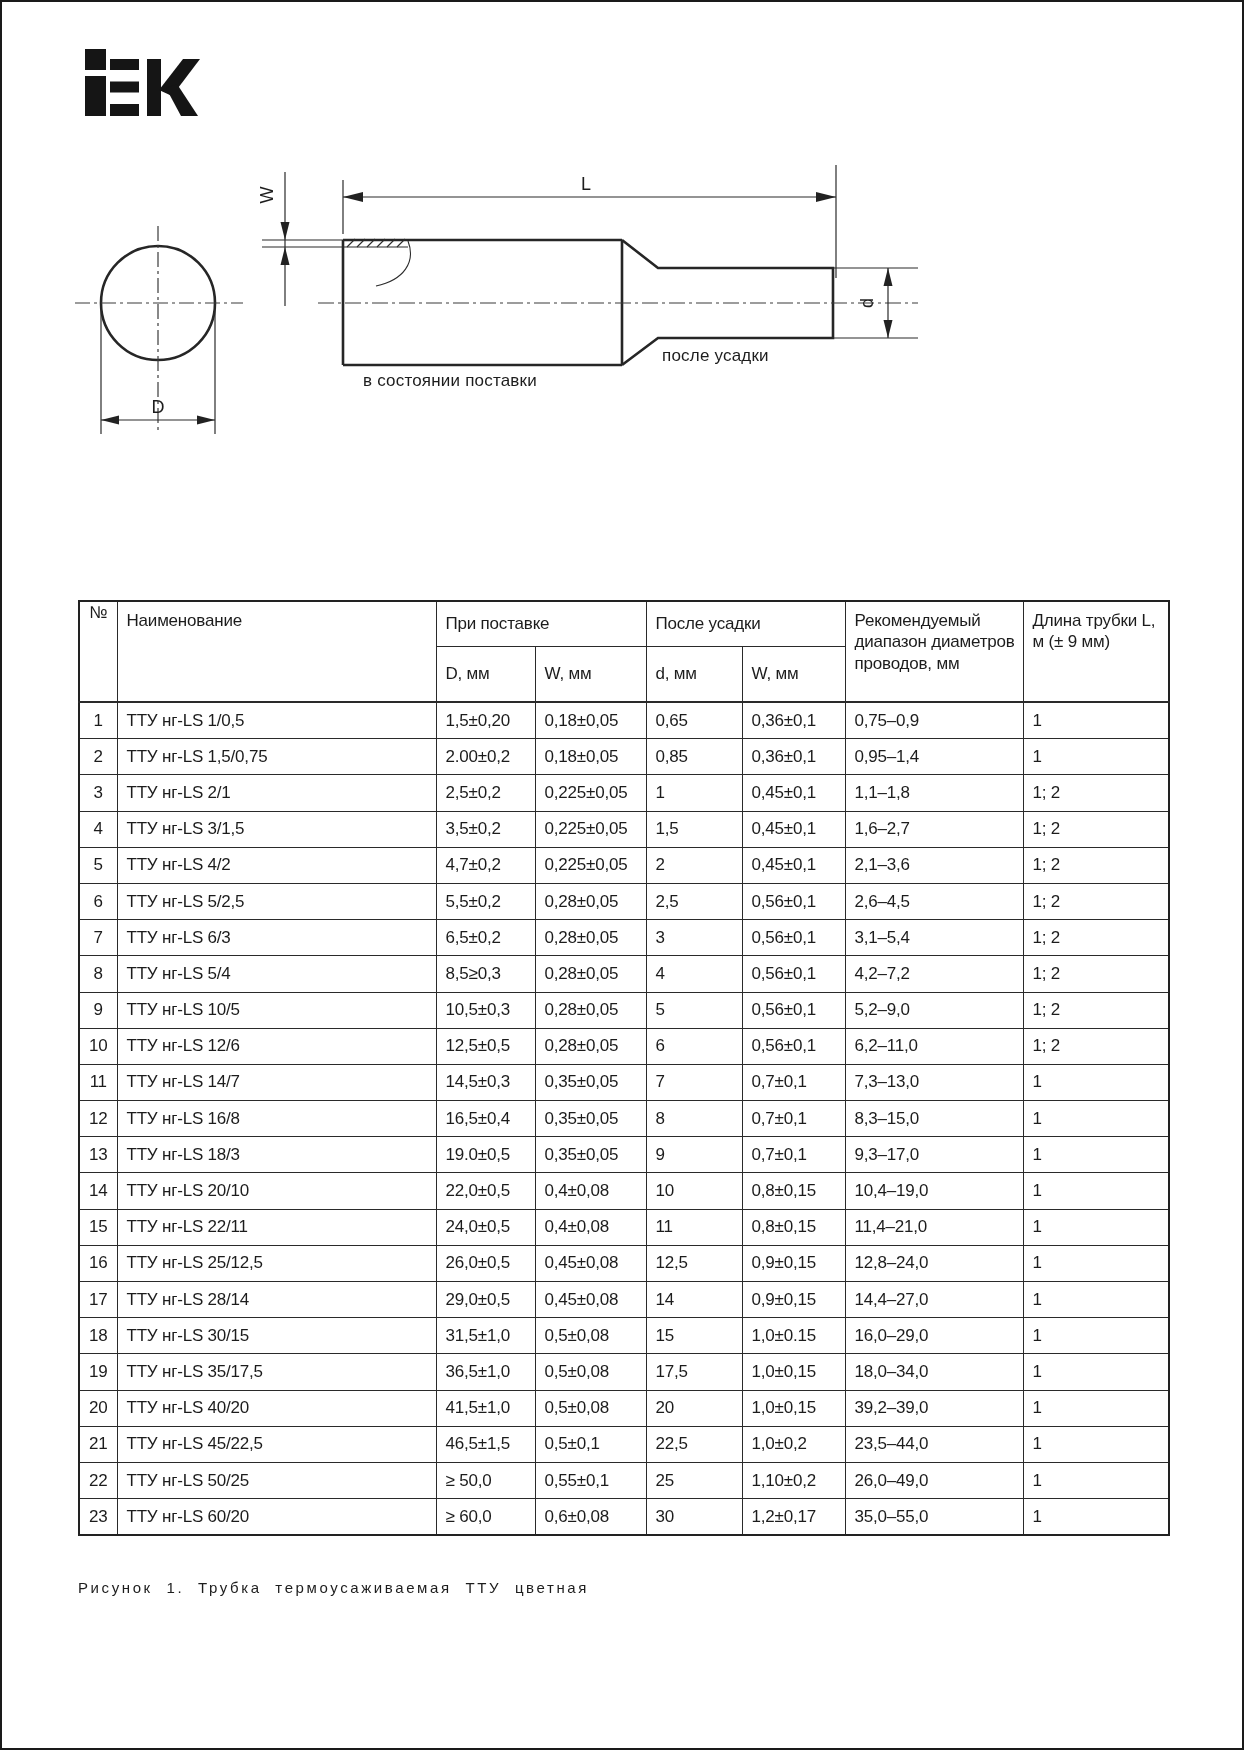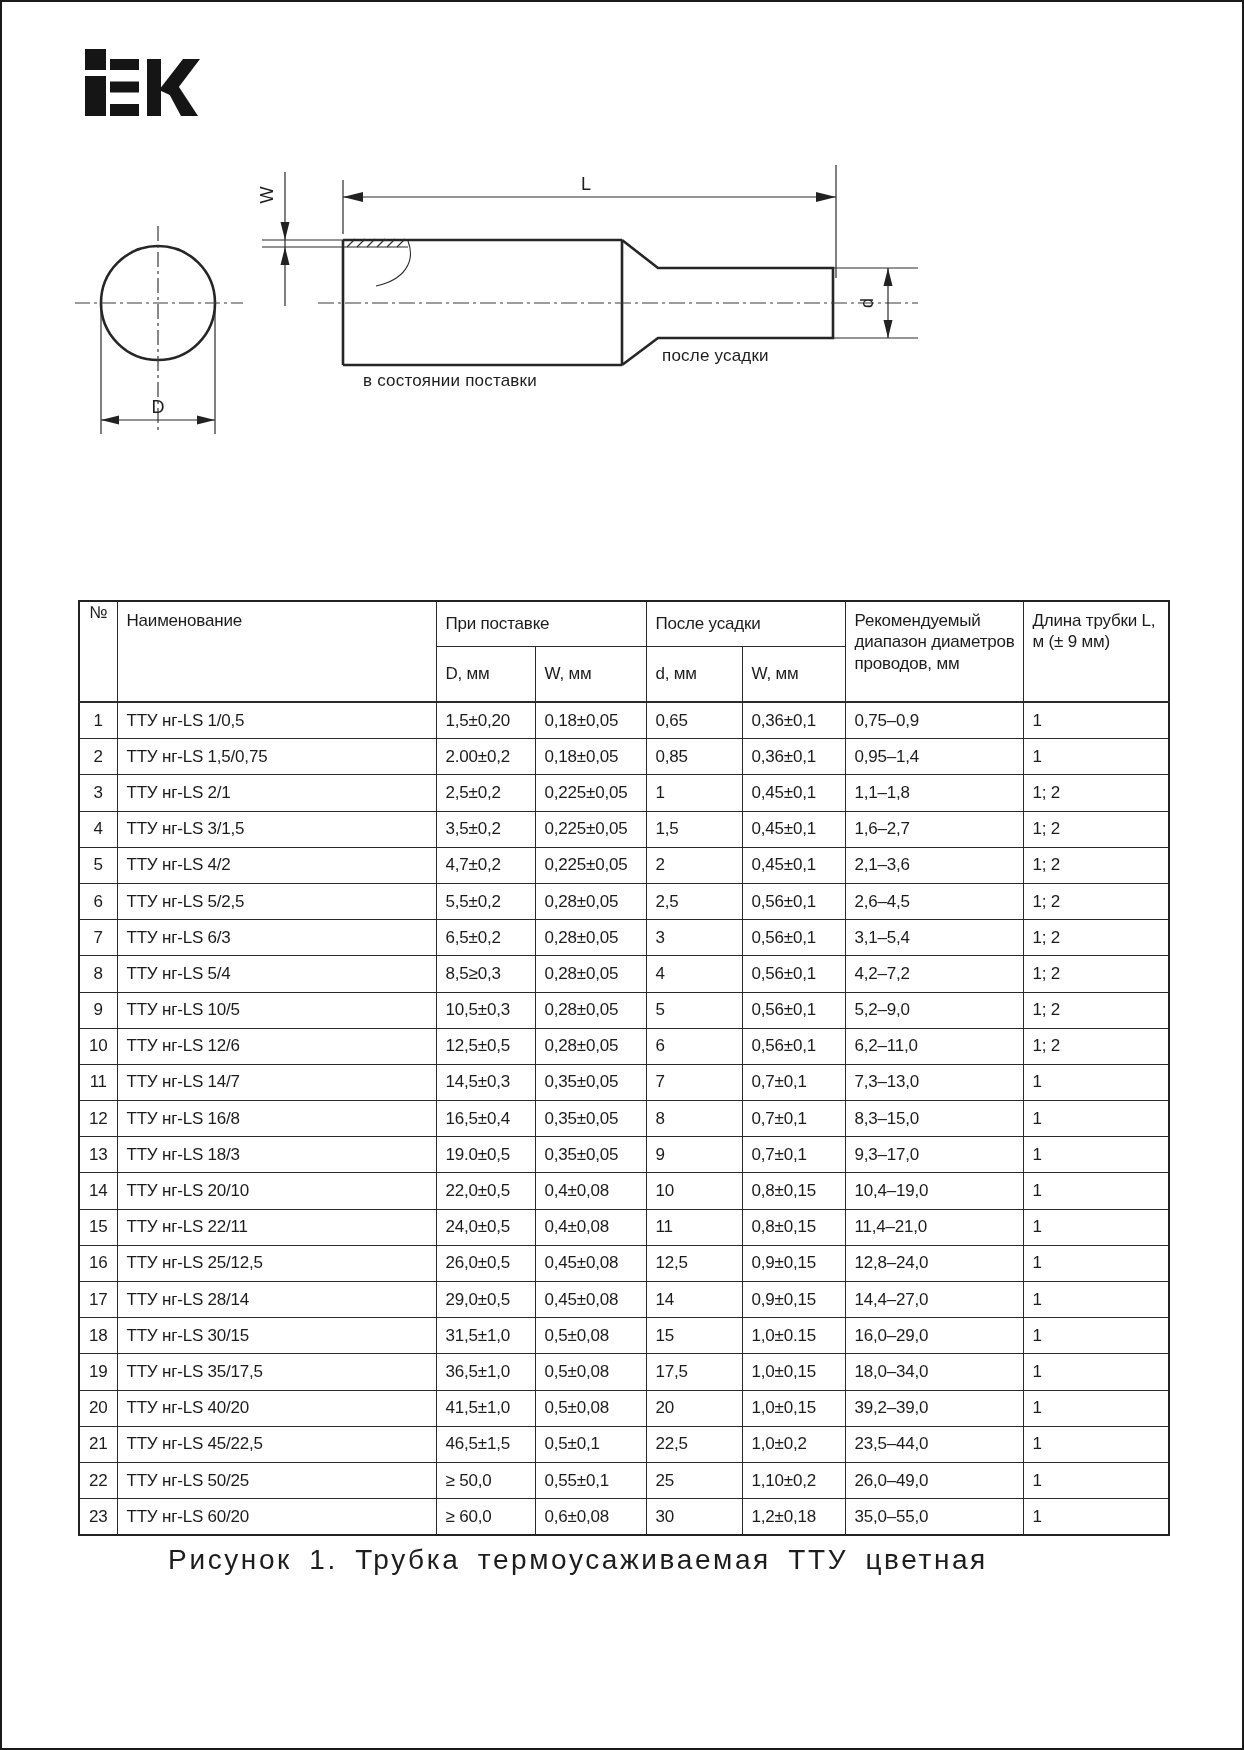--- a/index.html
+++ b/index.html
@@ -28,22 +28,22 @@
   .spec-table thead th.tall{vertical-align:top;padding-top:8px;white-space:normal;line-height:1.25;}
   .spec-table thead tr.sub th{height:54px;margin-top:32px;}
   .spec-table tbody td{height:35.2px;}
   .spec-table tbody tr{page-break-inside:avoid;}
   .spec-table .col-0{text-align:center;padding:0 2px;}
   .spec-table thead th.num{ text-align:center;padding:0 2px;}
   .spec-table tbody td{border-top-width:1.8px;}
   .spec-table tbody tr:first-child td{border-top-width:2.2px;}
 
   .caption{
-    position:absolute;left:78px;top:1544px;width:1000px;
-    font-size:28px;letter-spacing:2.6px;word-spacing:7px;color:#1d1d1d;text-align:center;
+    position:absolute;left:78px;top:1579px;width:1000px;
+    font-size:15px;letter-spacing:2.6px;word-spacing:7px;color:#1d1d1d;
   }
 </style>
 </head>
 <body>
 
 <div class="page">
 
   <svg class="logo" viewBox="0 0 116 68" role="img" aria-label="IEK">
     <g fill="#151515">
       <rect x="0" y="1" width="21" height="21"></rect>
@@ -371,21 +371,21 @@
           <td class="col-5">1,10±0,2</td>
           <td class="col-6">26,0–49,0</td>
           <td class="col-7">1</td>
         </tr>
         <tr>
           <td class="col-0">23</td>
           <td class="col-1">ТТУ нг-LS 60/20</td>
           <td class="col-2">≥ 60,0</td>
           <td class="col-3">0,6±0,08</td>
           <td class="col-4">30</td>
-          <td class="col-5">1,2±0,18</td>
+          <td class="col-5">1,2±0,17</td>
           <td class="col-6">35,0–55,0</td>
           <td class="col-7">1</td>
         </tr>
       </tbody>
   </table>
 
   <div class="caption">Рисунок 1. Трубка термоусаживаемая ТТУ цветная</div>
 
 </div>
 

